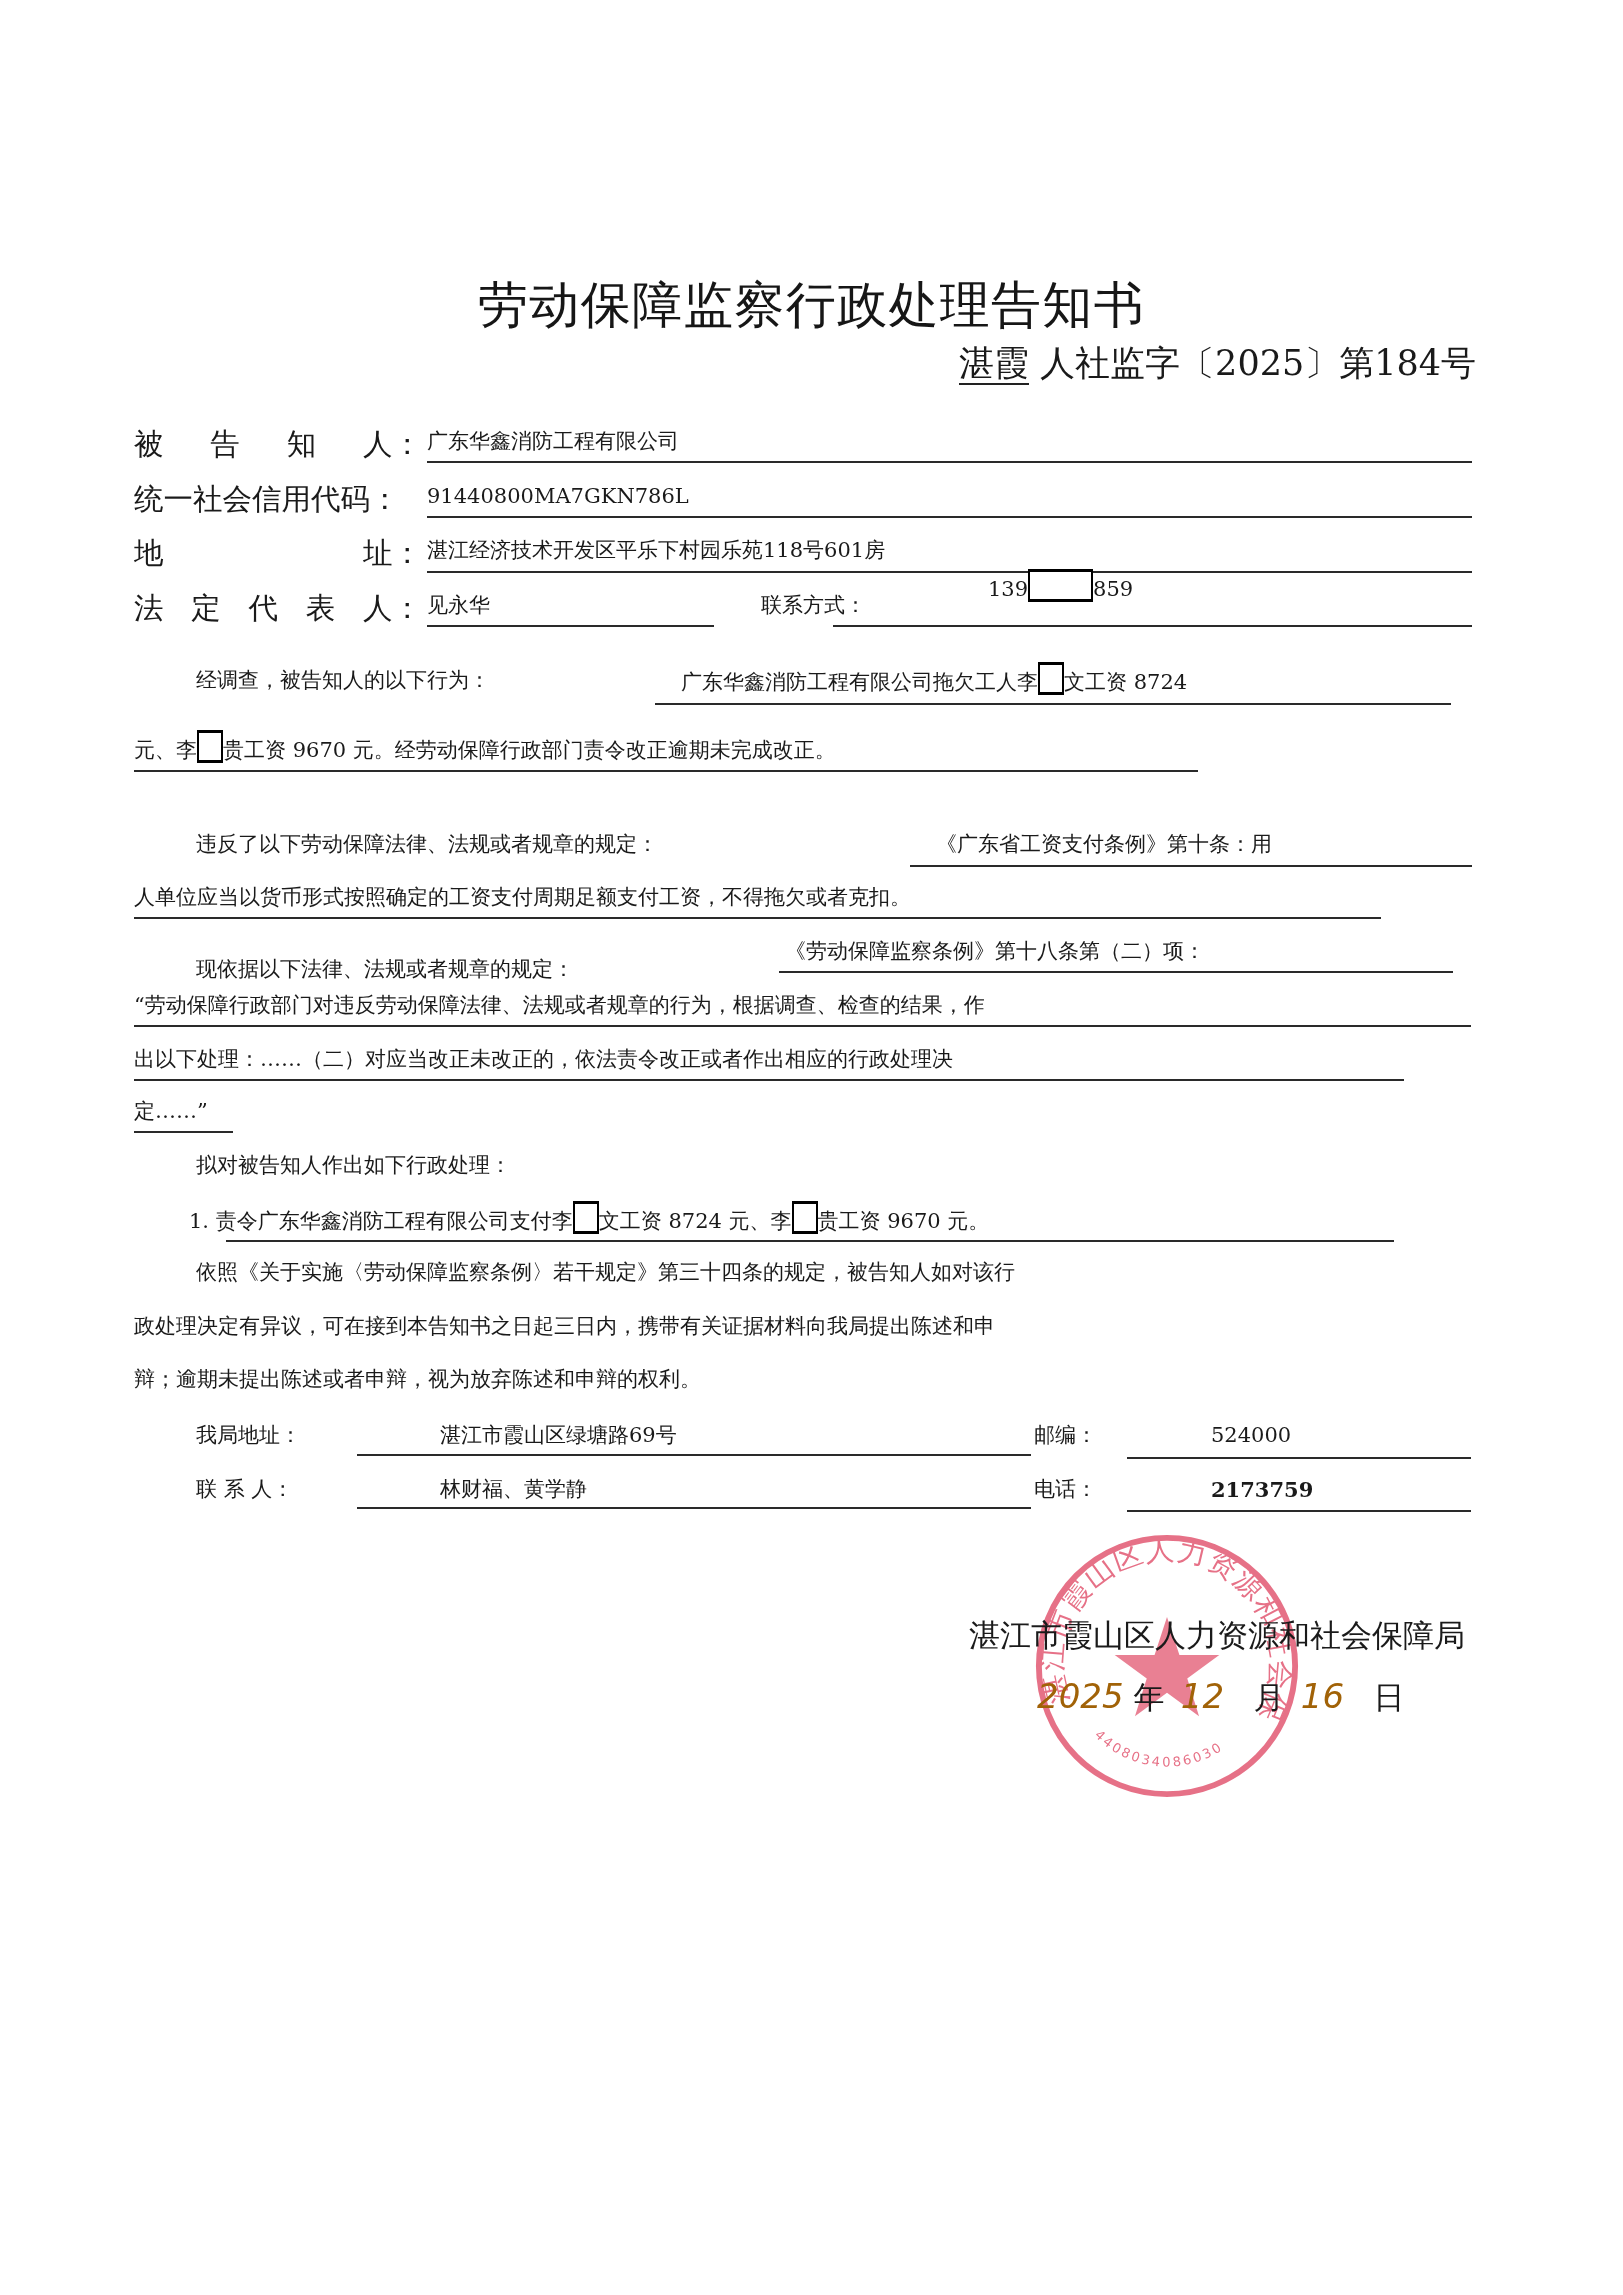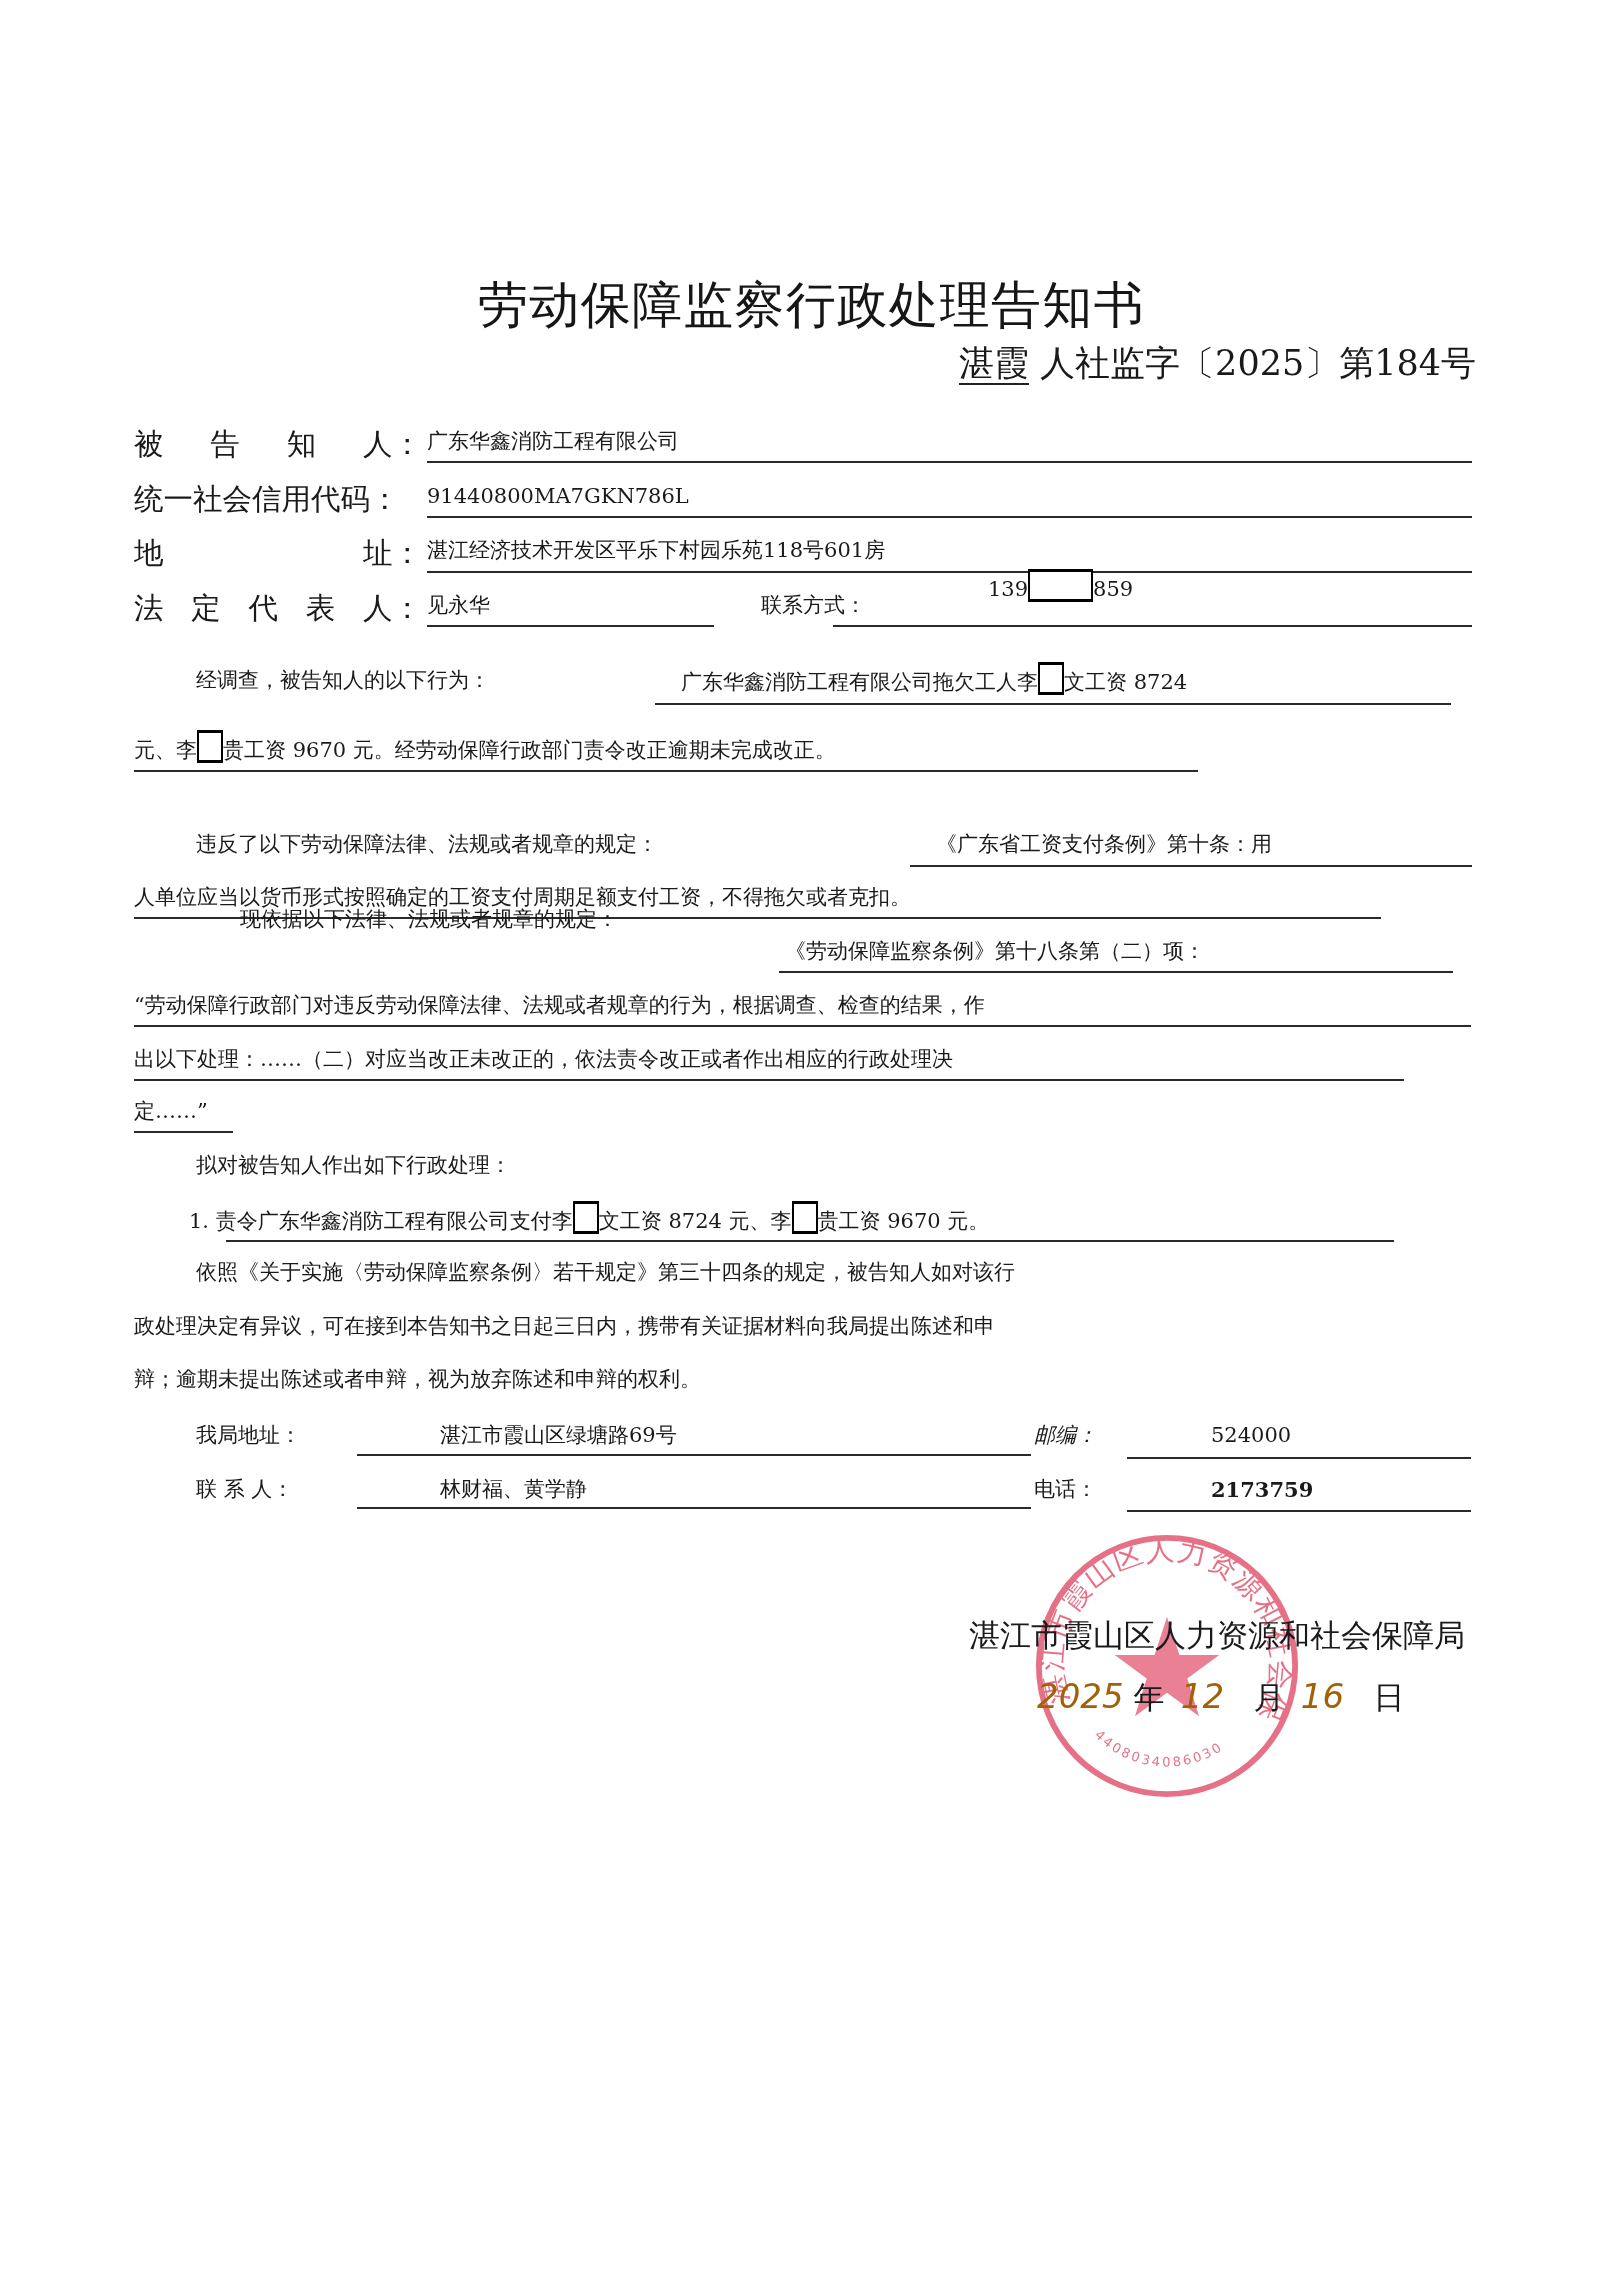--- a/index.html
+++ b/index.html
@@ -76,21 +76,21 @@
   <span>元、李</span><span class="redact"></span><span>贵工资 9670 元。经劳动保障行政部门责令改正逾期未完成改正。</span>
 </div>
 <div class="uline" style="left:134px;top:770px;width:1064px;"></div>
 
 <div class="abs txt" style="left:196px;top:826px;">违反了以下劳动保障法律、法规或者规章的规定：</div>
 <div class="abs txt" style="left:936px;top:826px;">《广东省工资支付条例》第十条：用</div>
 <div class="uline" style="left:910px;top:865px;width:562px;"></div>
 <div class="abs txt" style="left:134px;top:879px;">人单位应当以货币形式按照确定的工资支付周期足额支付工资，不得拖欠或者克扣。</div>
 <div class="uline" style="left:134px;top:917px;width:1247px;"></div>
 
-<div class="abs txt" style="left:196px;top:901px;margin-left:44px;">现依据以下法律、法规或者规章的规定：</div>
+<div class="abs txt" style="left:196px;top:951px;">现依据以下法律、法规或者规章的规定：</div>
 <div class="abs txt" style="left:785px;top:933px;">《劳动保障监察条例》第十八条第（二）项：</div>
 <div class="uline" style="left:779px;top:971px;width:674px;"></div>
 <div class="abs txt" style="left:134px;top:987px;">“劳动保障行政部门对违反劳动保障法律、法规或者规章的行为，根据调查、检查的结果，作</div>
 <div class="uline" style="left:134px;top:1025px;width:1337px;"></div>
 <div class="abs txt" style="left:134px;top:1041px;">出以下处理：……（二）对应当改正未改正的，依法责令改正或者作出相应的行政处理决</div>
 <div class="uline" style="left:134px;top:1079px;width:1270px;"></div>
 <div class="abs txt" style="left:134px;top:1093px;">定……”</div>
 <div class="uline" style="left:134px;top:1131px;width:99px;"></div>
 
 <div class="abs txt" style="left:196px;top:1147px;">拟对被告知人作出如下行政处理：</div>
@@ -100,21 +100,21 @@
 </div>
 <div class="uline" style="left:226px;top:1240px;width:1168px;"></div>
 
 <div class="abs txt" style="left:196px;top:1254px;">依照《关于实施〈劳动保障监察条例〉若干规定》第三十四条的规定，被告知人如对该行</div>
 <div class="abs txt" style="left:134px;top:1308px;">政处理决定有异议，可在接到本告知书之日起三日内，携带有关证据材料向我局提出陈述和申</div>
 <div class="abs txt" style="left:134px;top:1361px;">辩；逾期未提出陈述或者申辩，视为放弃陈述和申辩的权利。</div>
 
 <div class="abs txt" style="left:196px;top:1417px;">我局地址：</div>
 <div class="abs txt" style="left:440px;top:1417px;">湛江市霞山区绿塘路69号</div>
 <div class="uline" style="left:357px;top:1454px;width:674px;"></div>
-<div class="abs txt" style="left:1034px;top:1417px;font-style:italic;">邮编：</div>
+<div class="abs txt" style="left:1034px;top:1417px;">邮编：</div>
 <div class="abs txt" style="left:1211px;top:1417px;">524000</div>
 <div class="uline" style="left:1127px;top:1457px;width:344px;"></div>
 
 <div class="abs txt" style="left:196px;top:1471px;">联 系 人：</div>
 <div class="abs txt" style="left:440px;top:1471px;">林财福、黄学静</div>
 <div class="uline" style="left:357px;top:1507px;width:674px;"></div>
 <div class="abs txt" style="left:1034px;top:1471px;">电话：</div>
 <div class="abs txt" style="left:1211px;top:1471px;font-weight:bold;">2173759</div>
 <div class="uline" style="left:1127px;top:1510px;width:344px;"></div>
 

